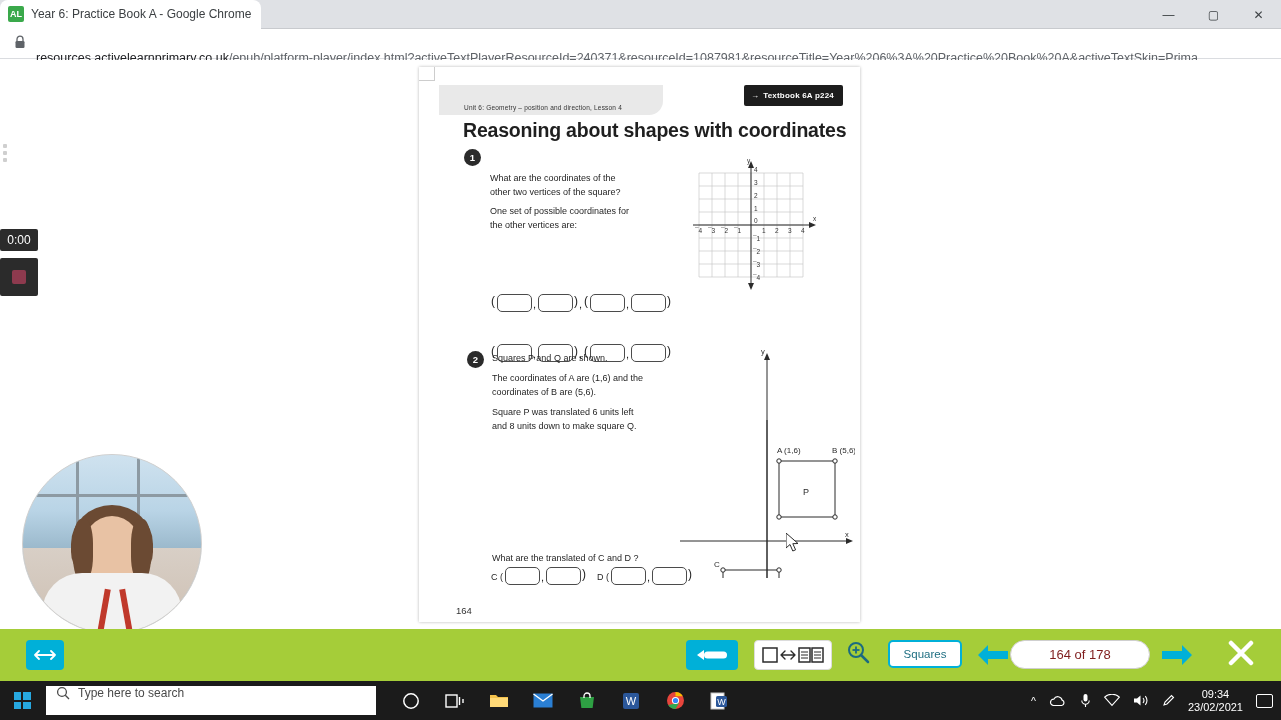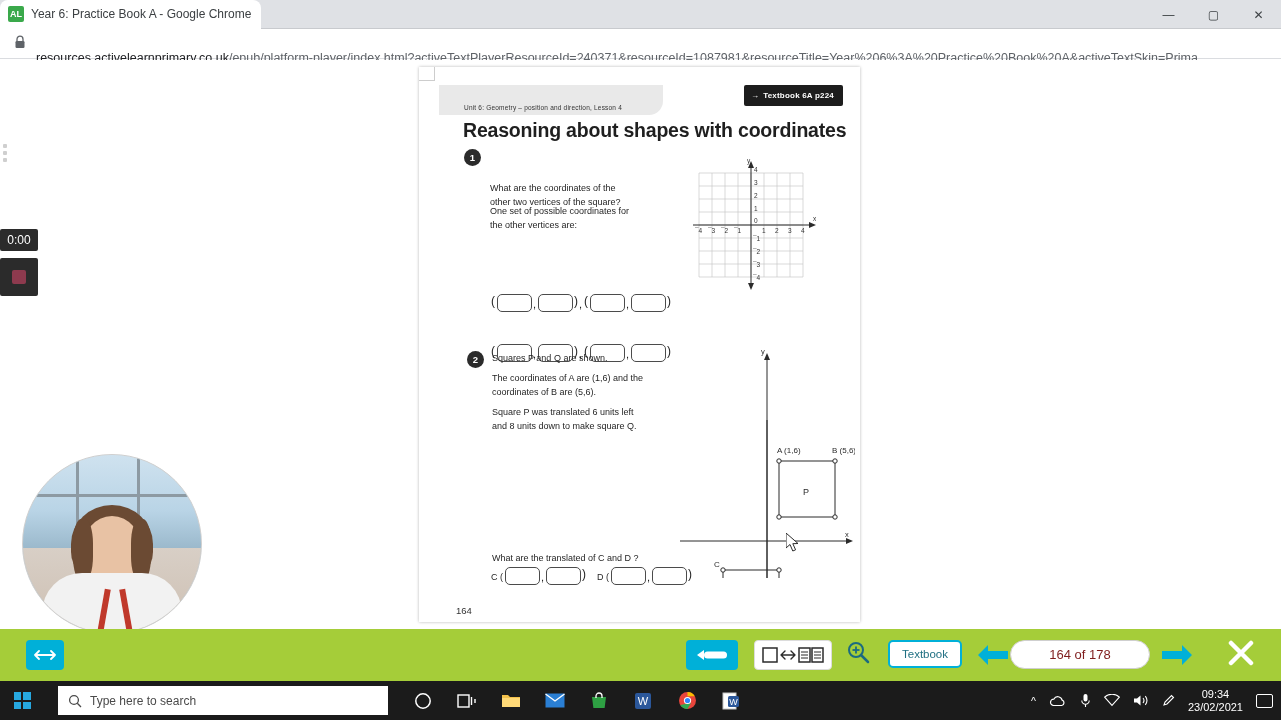--- a/index.html
+++ b/index.html
@@ -264,24 +264,24 @@
   }
   .start-btn {
     width:44px; height:39px;
     display:flex; align-items:center; justify-content:center;
   }
   .win-logo { width:17px; height:17px; display:grid; grid-template-columns:1fr 1fr; grid-template-rows:1fr 1fr; gap:2px; }
   .win-logo i { background:#27a8e0; display:block; }
   .search-pill {
     width:330px; height:29px;
     background:#ffffff; border-radius:0;
-    display:flex; align-items:center;
+    display:flex; 
     padding:0 10px; gap:8px;
     color:#4a4a4a; font-size:12px;
-    margin-left:14px;
+    margin-left:2px;
   }
   .tb-icons { display:flex; align-items:center; gap:22px; margin-left:24px; }
   .tb-icon { width:22px; height:22px; display:flex; align-items:center; justify-content:center; }
   .tray {
     position:absolute; right:0; top:0; height:39px;
     display:flex; align-items:center; gap:13px; padding-right:8px;
     color:#ffffff; font-size:10.5px;
   }
   .clock { text-align:center; line-height:13px; font-size:11px; color:#fff; }
   .tray-ico { color:#ffffff; display:flex; align-items:center; }
@@ -335,21 +335,21 @@
     </div>
 
     <div class="textbook-tag">
       <span>→</span>
       <span>Textbook 6A p224</span>
     </div>
 
     <div class="sheet-title">Reasoning about shapes with coordinates</div>
 
     <div class="qnum" style="left:45px; top:82px;">1</div>
-    <div class="qtext" style="left:71px; top:105px; width:200px; white-space:pre-line;margin-top:10px;">What are the coordinates of the
+    <div class="qtext" style="left:71px; top:105px; width:200px; white-space:pre-line;">What are the coordinates of the
 other two vertices of the square?</div>
     <div class="qtext" style="left:71px; top:138px; width:200px; white-space:pre-line;">One set of possible coordinates for
 the other vertices are:</div>
 
     <div class="paren" style="left:72px; top:227px;">(</div>
     <div class="ansbox" style="left:78px; top:227px;"></div>
     <div class="comma" style="left:114px; top:231px;">,</div>
     <div class="ansbox" style="left:119px; top:227px;"></div>
     <div class="paren" style="left:155px; top:227px;">)</div>
     <div class="comma" style="left:160px; top:231px;">,</div>
@@ -531,21 +531,21 @@
 
   <div class="zoom-btn">
     <svg width="24" height="24" viewBox="0 0 24 24">
         <circle cx="10" cy="10" r="7" fill="none" stroke="#1b6b80" stroke-width="2"></circle>
         <line x1="15" y1="15" x2="22" y2="22" stroke="#1b6b80" stroke-width="2.5" stroke-linecap="round"></line>
         <line x1="6.5" y1="10" x2="13.5" y2="10" stroke="#1b6b80" stroke-width="1.8"></line>
         <line x1="10" y1="6.5" x2="10" y2="13.5" stroke="#1b6b80" stroke-width="1.8"></line>
       </svg>
   </div>
 
-  <div class="contents-btn">Textbook</div>
+  <div class="contents-btn">Squares</div>
 
   <div class="prev-arrow">
     <svg width="34" height="24" viewBox="0 0 34 24">
         <path d="M12 2L2 12l10 10v-6h20V8H12z" fill="#00b0d8"></path>
       </svg>
   </div>
 
   <div class="page-counter">164 of 178</div>
 
   <div class="next-arrow">

